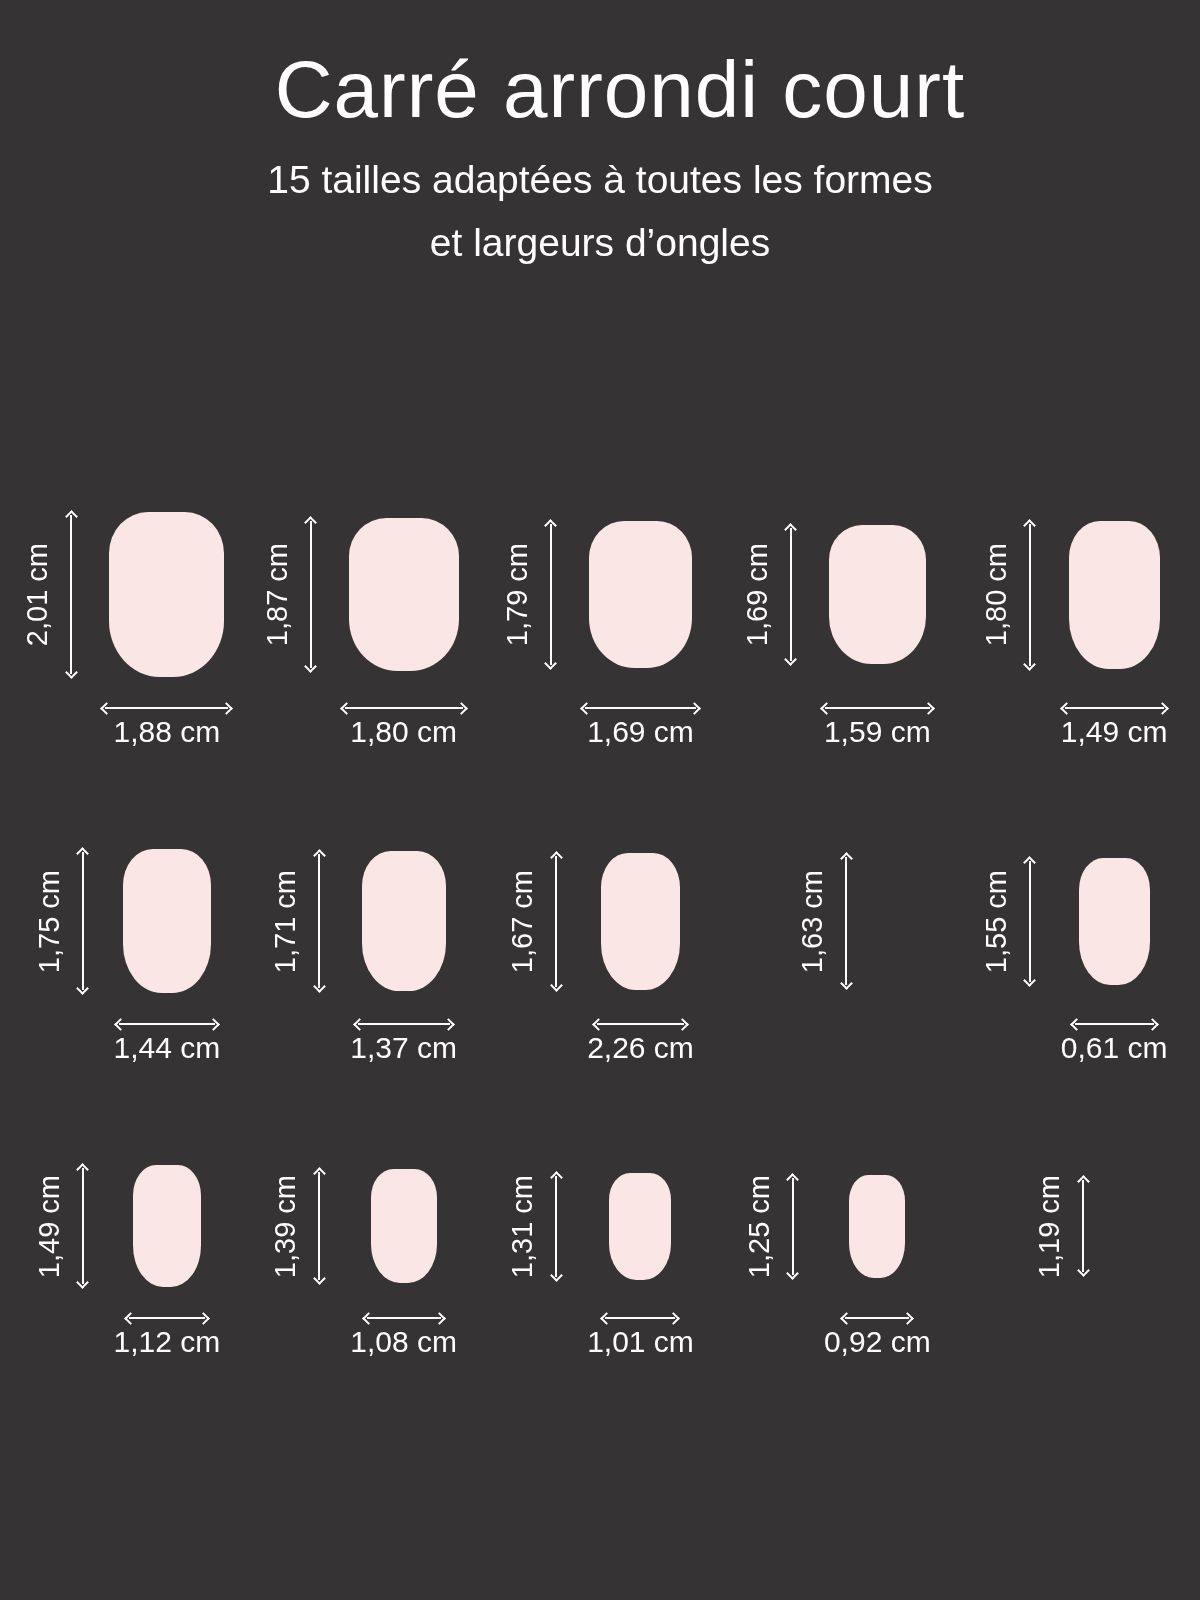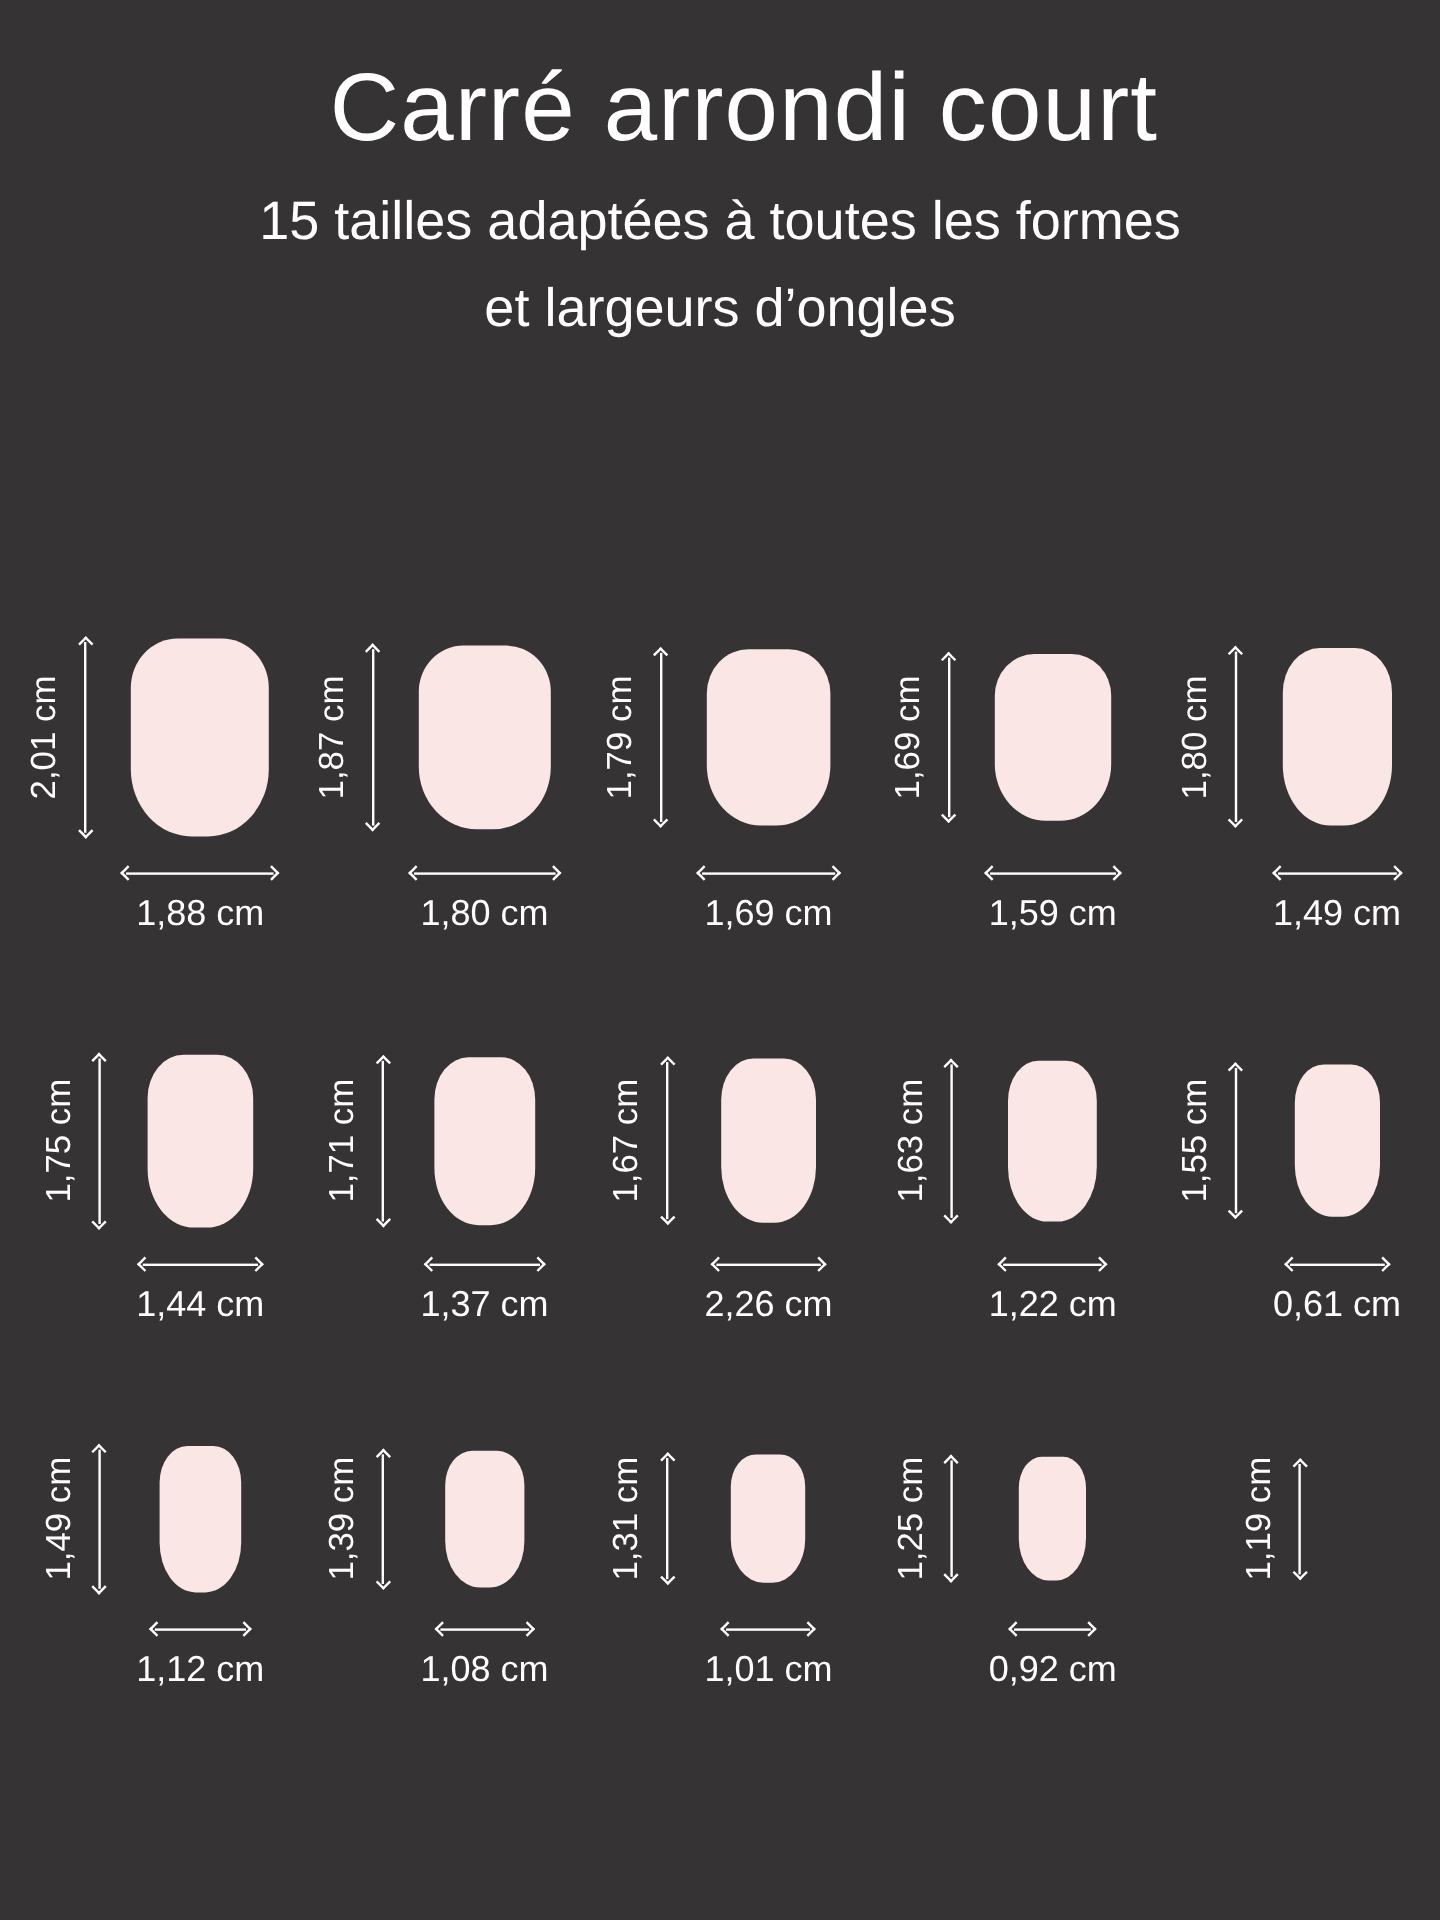--- a/index.html
+++ b/index.html
@@ -19,21 +19,21 @@
   .header { text-align: center; }
   .title {
     font-size: 80px;
     font-weight: 300;
     letter-spacing: 1px;
     line-height: 1.2;
     padding-left: 40px;
   }
   .subtitle {
     margin-top: 10px;
-    font-size: 45px;
+    font-size: 39px;
     font-weight: 300;
     line-height: 1.62;
   }
   .grid {
     display: grid;
     grid-template-columns: repeat(5, 1fr);
     row-gap: 100px;
     margin-top: 238px;
     padding: 0 8px;
   }
@@ -81,21 +81,20 @@
     border-radius: 34% 34% 44% 44% / 25% 25% 34% 34%;
   }
   .harrow {
     display: flex;
     align-items: center;
     width: calc(var(--nail-w) + 14px);
     height: 14px;
     margin-top: 24px;
   }
   .wlabel {
-    margin-top: 10px;
     font-size: 30px;
     white-space: nowrap;
   }
 </style>
 </head>
 <body>
 
 <div class="header">
   <div class="title">Carré arrondi court</div>
   <div class="subtitle">
@@ -284,31 +283,20 @@
 
   <div class="cell" style="--nail-w: 74px; --nail-h: 134px; --row-h: 144px;">
     <div class="measure-left">
       <span class="vlabel">1,63 cm</span>
       <span class="varrow">
           <i class="chev up"></i>
           <i class="vshaft"></i>
           <i class="chev down"></i>
         </span>
     </div>
-    <div class="nail-col">
-      <div class="nailbox">
-          <div class="nail"></div>
-        </div>
-      <span class="harrow">
-          <i class="chev left"></i>
-          <i class="hshaft"></i>
-          <i class="chev right"></i>
-        </span>
-      <span class="wlabel">1,22 cm</span>
-    </div>
   </div>
 
   <div class="cell" style="--nail-w: 71px; --nail-h: 127px; --row-h: 144px;">
     <div class="measure-left">
       <span class="vlabel">1,55 cm</span>
       <span class="varrow">
           <i class="chev up"></i>
           <i class="vshaft"></i>
           <i class="chev down"></i>
         </span>

